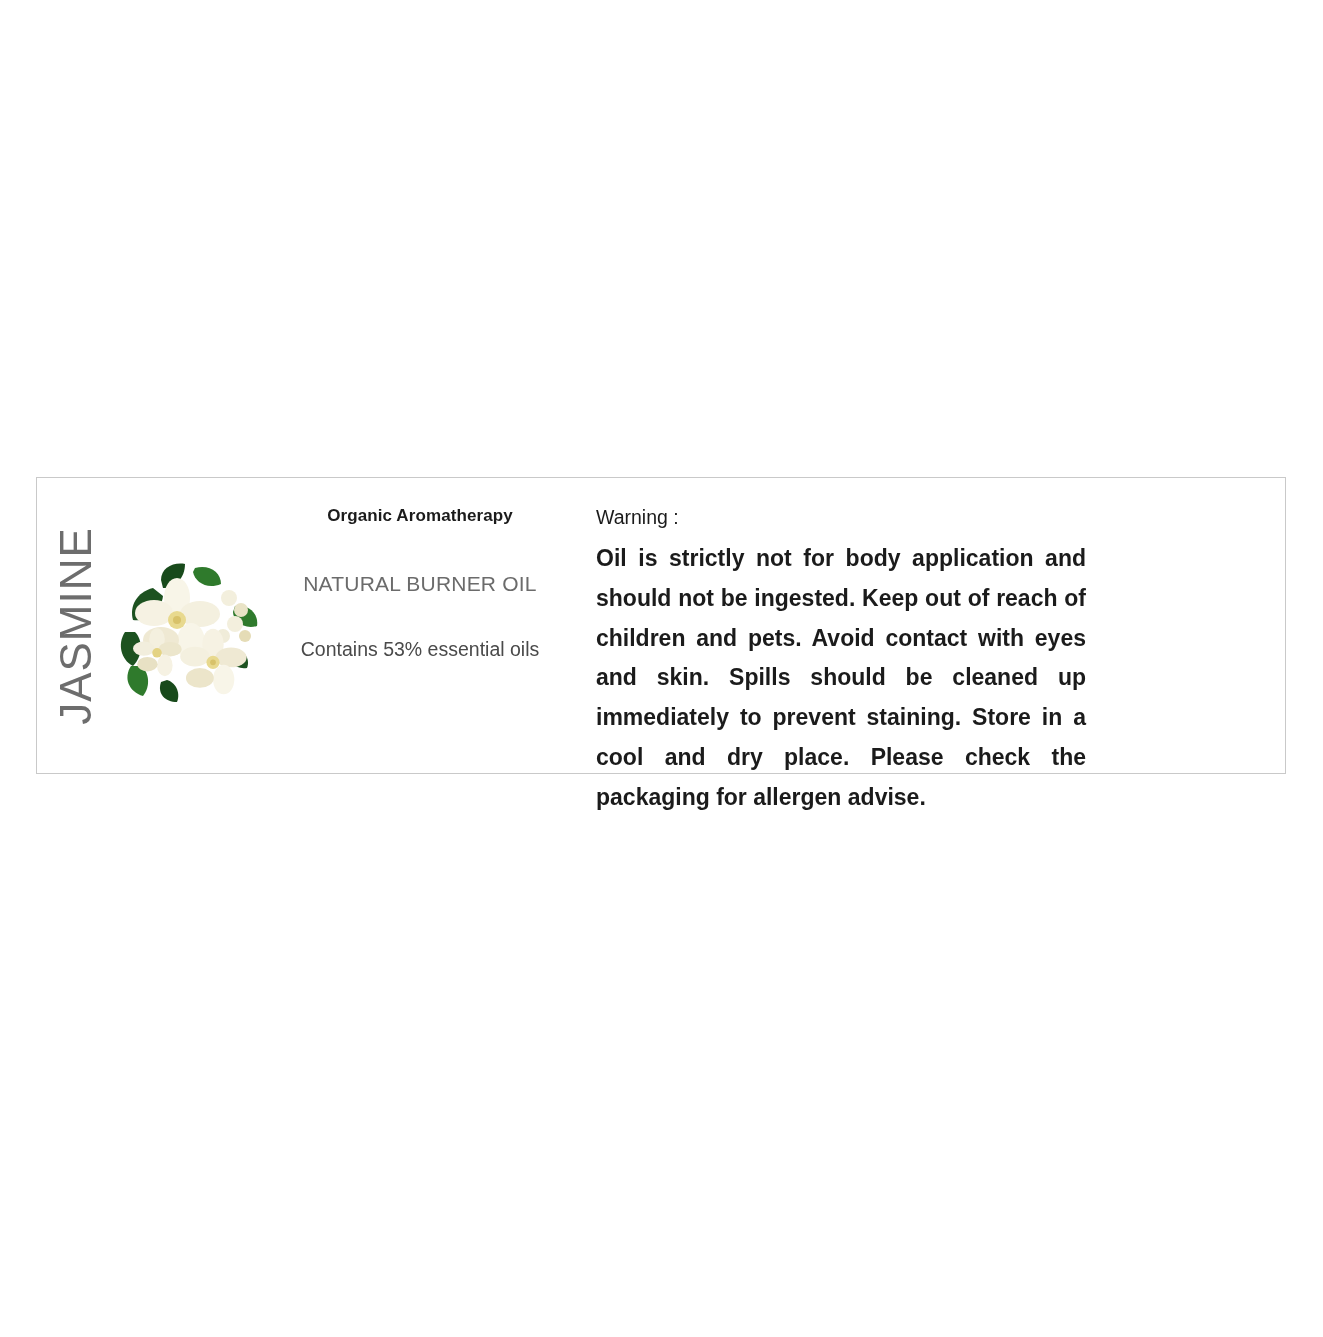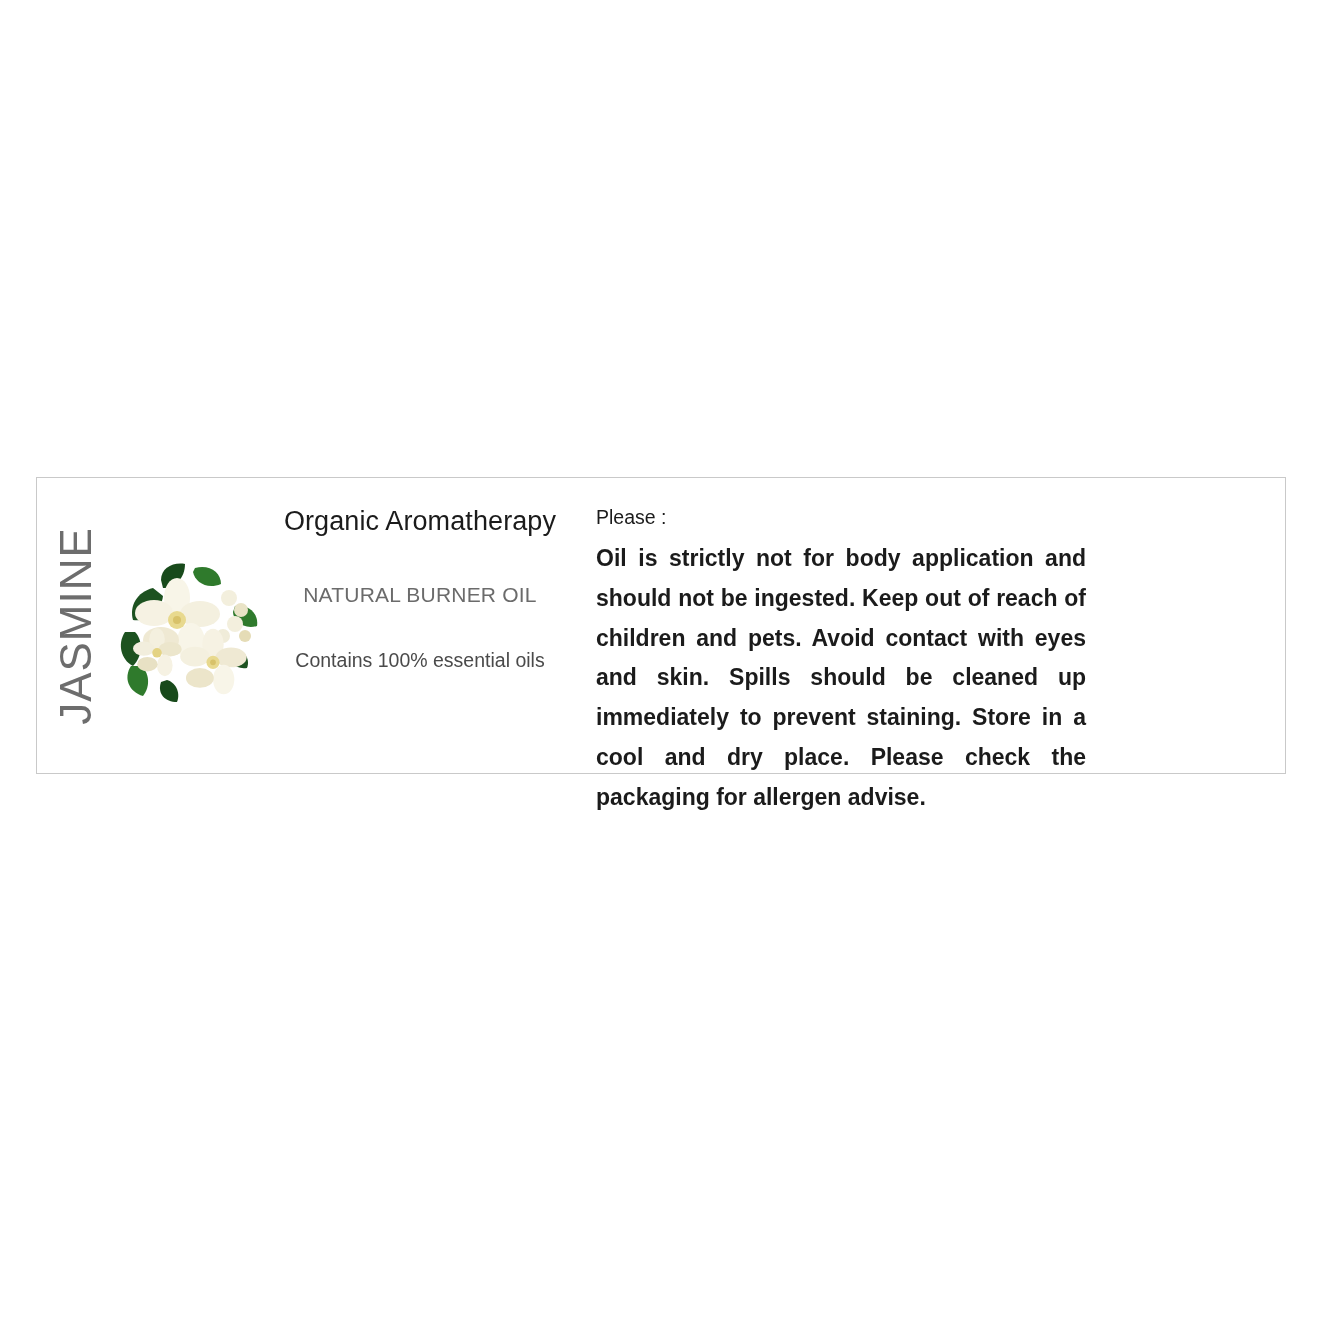--- a/index.html
+++ b/index.html
@@ -65,22 +65,22 @@
 
   
   .center-col {
     flex: 0 0 300px;
     width: 300px;
     padding-top: 28px;
     text-align: center;
     color: #555555;
   }
   .brand-line {
-    font-size: 27px;
-    font-weight: normal;
+    font-size: 17px;
+    font-weight: bold;
     color: #1b1b1b;
     letter-spacing: 0.1px;
   }
   .product-title {
     margin-top: 45px;
     font-size: 21px;
     color: #6b6b6b;
     line-height: 1.28;
     letter-spacing: 0.2px;
   }
@@ -170,21 +170,21 @@
         <ellipse cx="-16" cy="17" rx="17" ry="12" fill="#e8e1c4"></ellipse>
         <ellipse cx="-22" cy="-9" rx="18" ry="12" fill="#f2eedd"></ellipse>
         <circle cx="0" cy="-2" r="8" fill="#e4d383"></circle>
       </g>
     </svg>
   </div>
 
   <div class="center-col">
     <div class="brand-line">Organic Aromatherapy</div>
     <div class="product-title">NATURAL BURNER OIL</div>
-    <div class="contains-line">Contains 100% essential oils</div>
+    <div class="contains-line">Contains 53% essential oils</div>
   </div>
 
   <div class="warning-col">
-    <div class="warning-heading">Please :</div>
+    <div class="warning-heading">Warning :</div>
     <div class="warning-body">Oil is strictly not for body application and should not be ingested. Keep out of reach of children and pets. Avoid contact with eyes and skin. Spills should be cleaned up immediately to prevent staining. Store in a cool and dry place. Please check the packaging for allergen advise.</div>
   </div>
 
 </div>
 
 </body></html>

